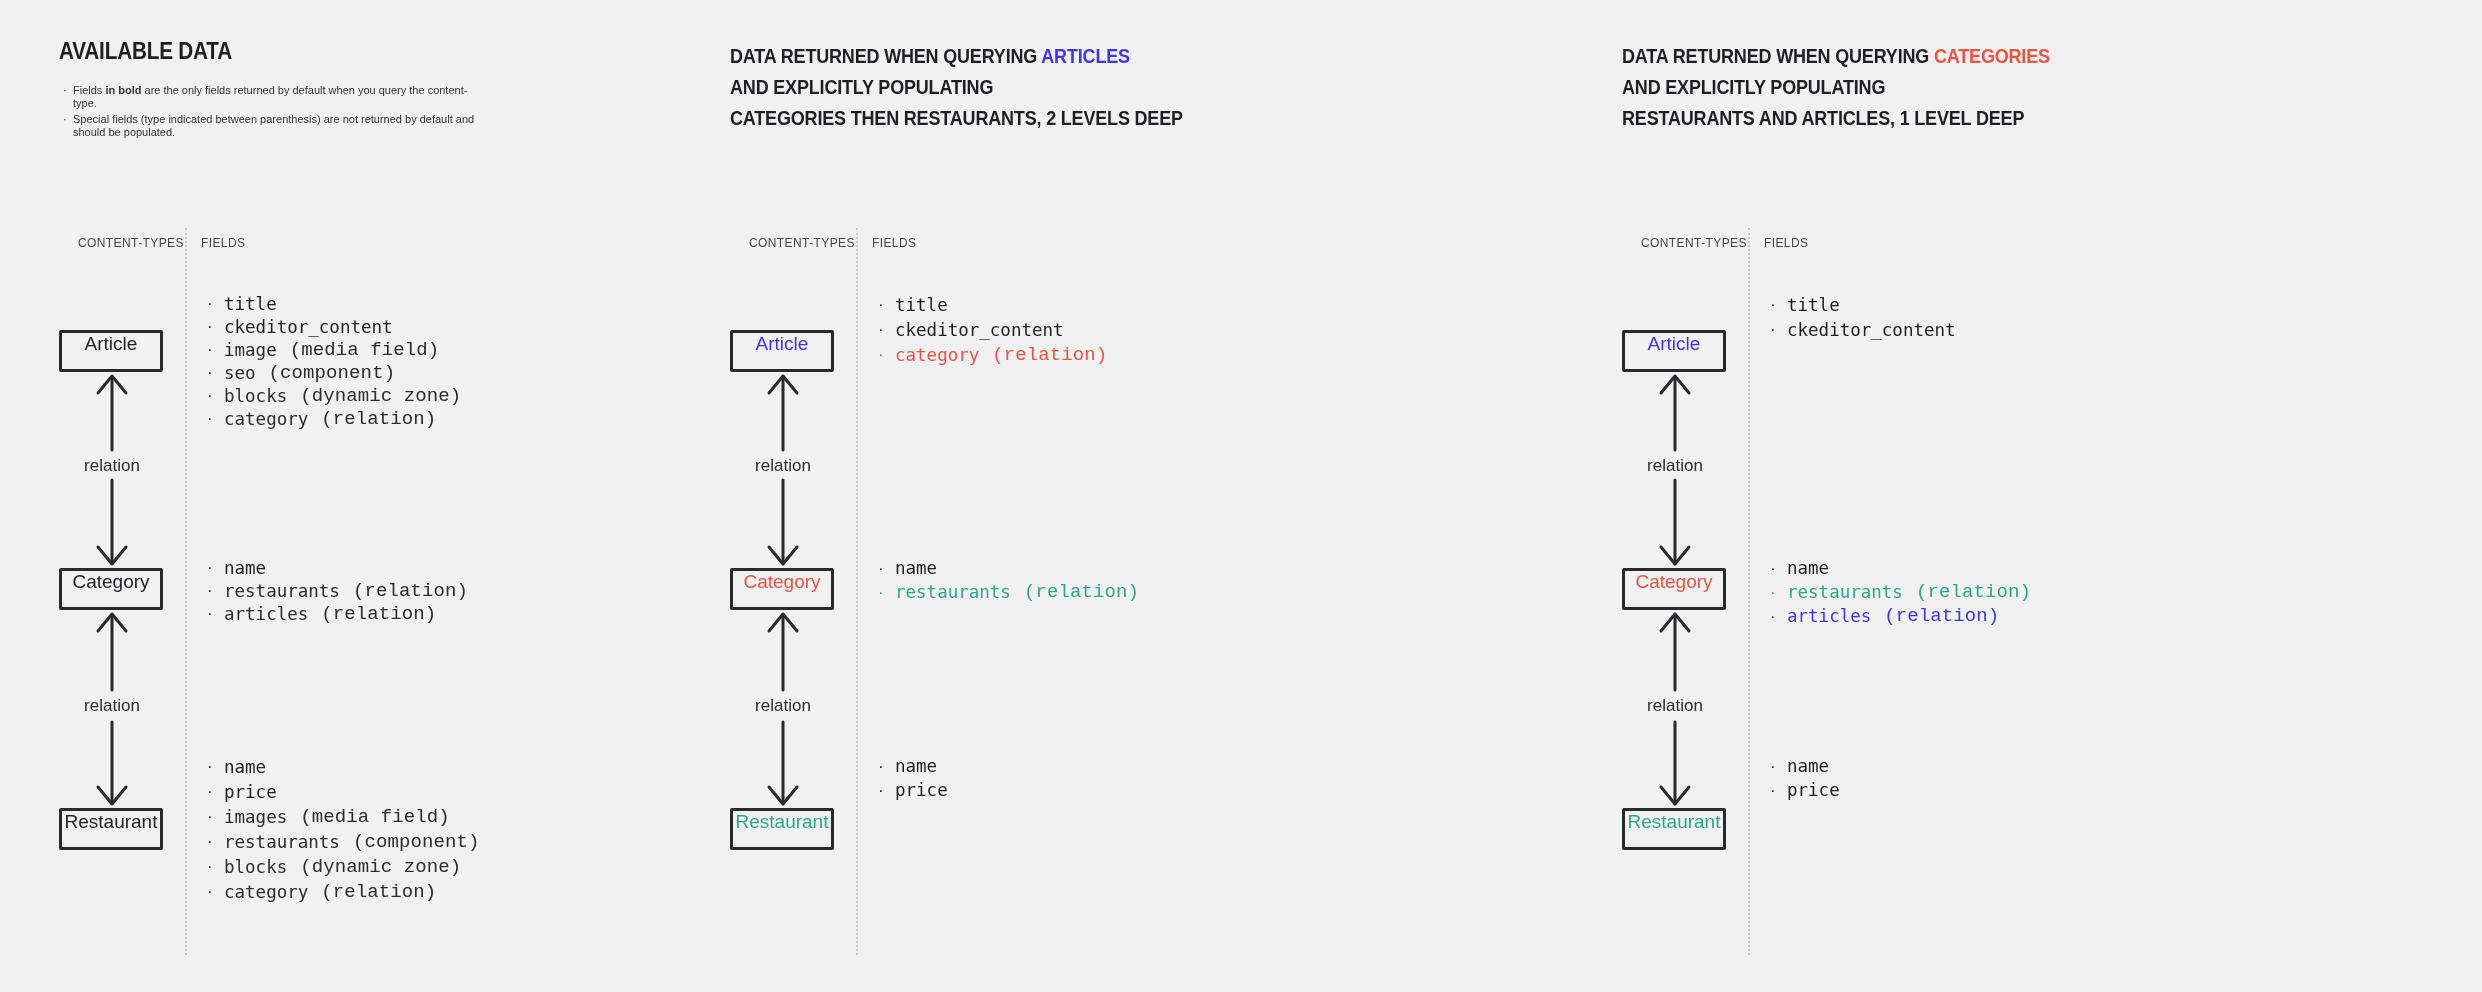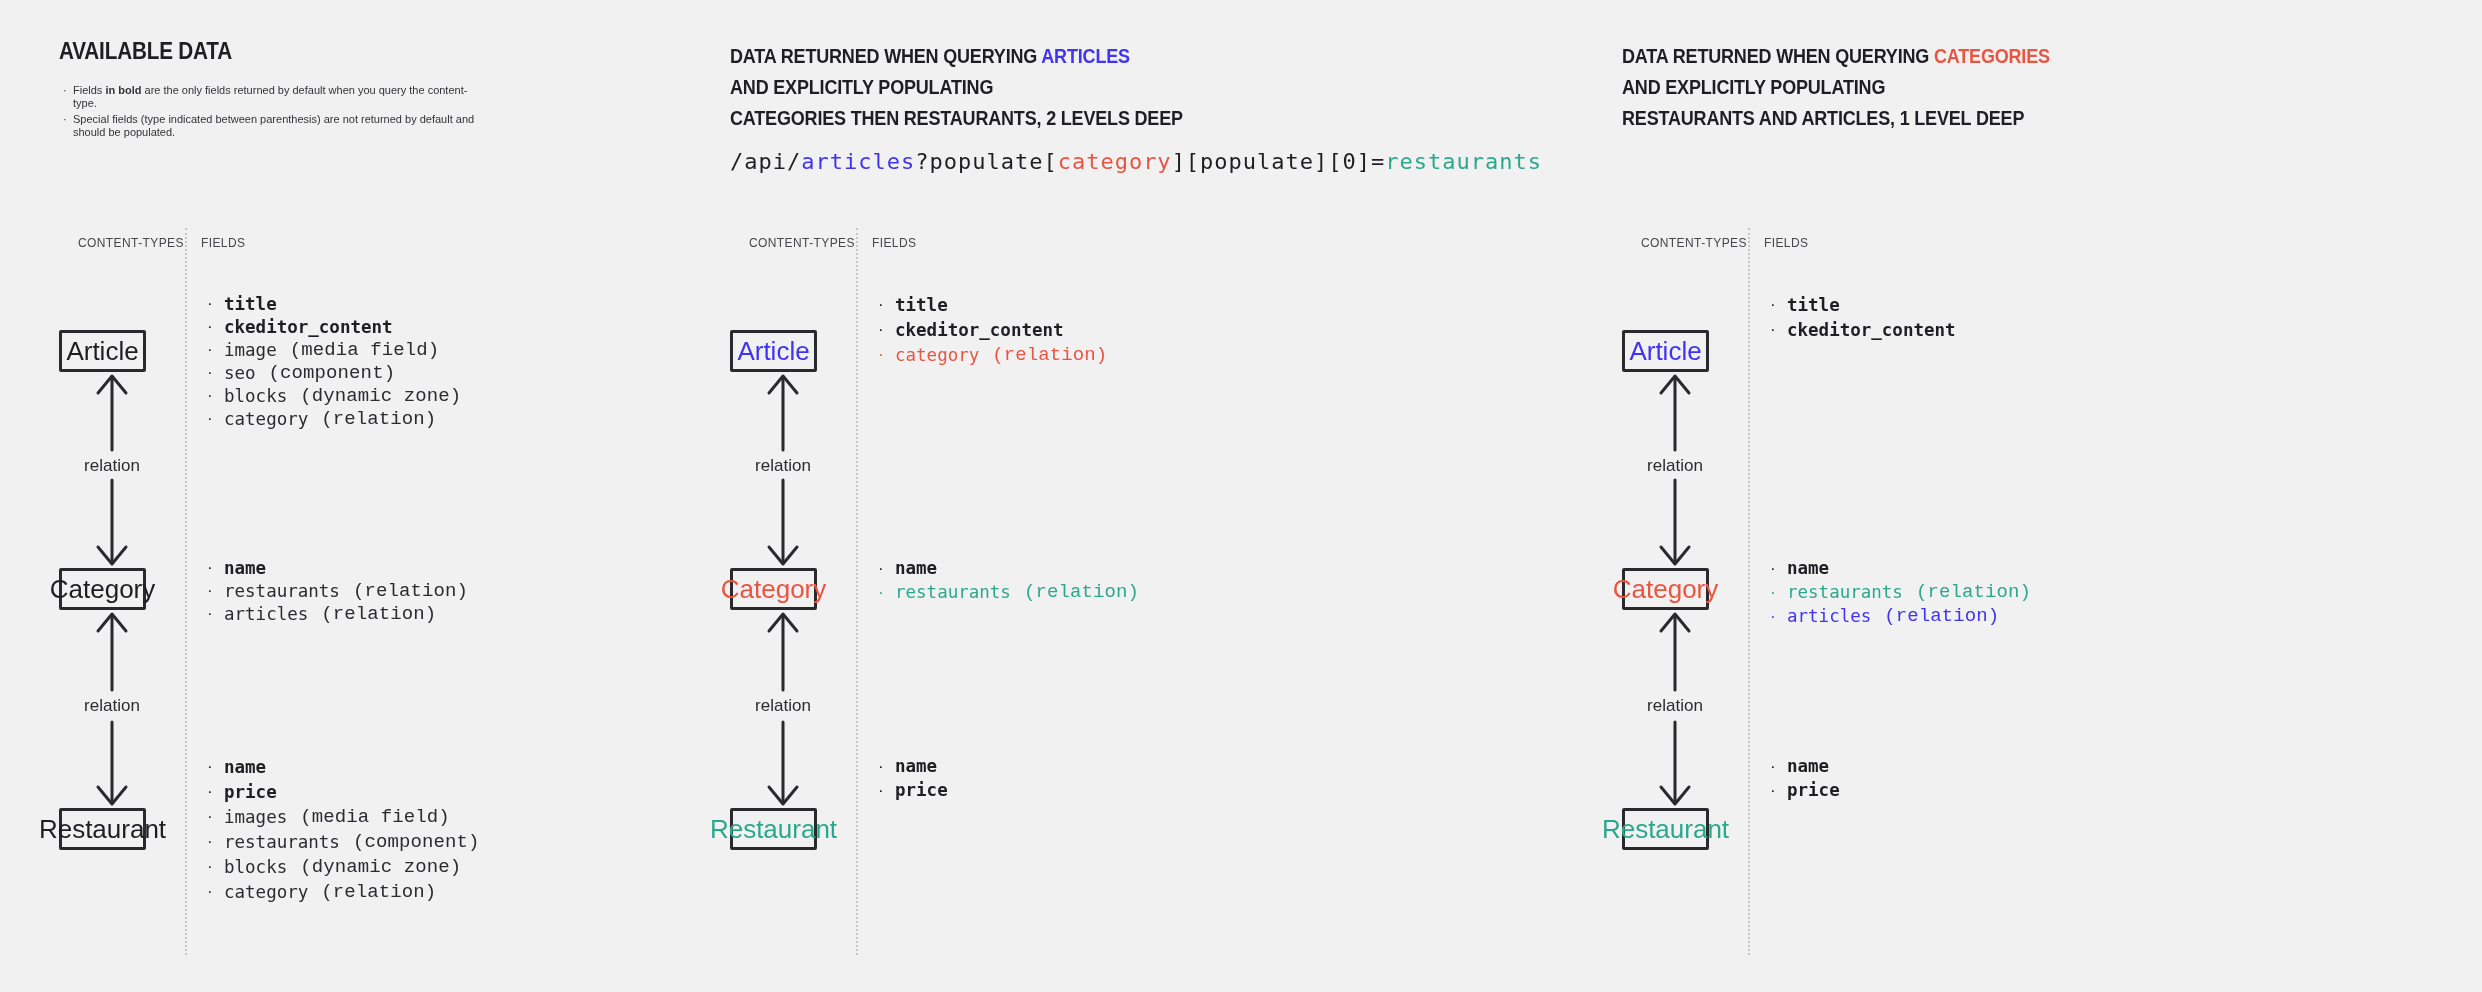--- a/index.html
+++ b/index.html
@@ -27,41 +27,41 @@
   
   .api{position:absolute; left:0; top:149px; font-family:"DejaVu Sans Mono", monospace;
        font-size:22px; letter-spacing:1px; white-space:nowrap;}
 
   
   .col-label{position:absolute; top:236px; font-size:12px; letter-spacing:0.4px; color:var(--muted);}
   .col-label.ct{left:0;margin-left:19px;} .col-label.fl{left:142px;}
   .vdivider{position:absolute; left:126px; top:228px; height:727px; width:0; border-left:2px dotted var(--divider);}
 
   
-  .ctbox{position:absolute; left:0; width:87px; height:42px; border:3px solid var(--line);
-         border-radius:2px; display:flex; align-items:center; justify-content:center;
-         font-size:26px; background:transparent;}
+  .ctbox{position:absolute; left:0; width:104px; height:42px; border:3px solid var(--line);
+         border-radius:2px; display:flex; align-items:flex-start; justify-content:center;
+         font-size:19px; background:transparent;}
   .ctbox.b-article{top:330px;} .ctbox.b-category{top:568px;} .ctbox.b-restaurant{top:808px;}
 
   
   .connector{position:absolute; left:31px; width:44px;}
   .connector svg{display:block;}
   .connector path, .connector line{stroke:var(--line); stroke-width:3; fill:none; stroke-linecap:round; stroke-linejoin:round;}
   .conn-a{top:372px; height:196px;} .conn-b{top:610px; height:198px;}
   .rel-label{position:absolute; left:53px; transform:translateX(-50%); font-size:17px; color:#2c2c30; white-space:nowrap;}
   .rel-a{top:456px;} .rel-b{top:696px;}
 
   
   .fgroup{position:absolute; left:148px; color:#2c2c30;}
   .fgroup.g-article{top:292px;} .fgroup.g-category{top:556px;} .fgroup.g-restaurant{top:754px;}
   .rows23 .frow{height:23px;} .rows24 .frow{height:24px;} .rows25 .frow{height:25px;}
   .frow{display:flex; align-items:center; white-space:nowrap;}
   .fdot{width:17px; flex:0 0 17px; font-size:17px; line-height:1;}
   .fname{font-family:"DejaVu Sans Mono", monospace; font-size:17.5px;}
-  .frow.fbold .fname{font-weight:700; color:var(--ink);text-align:center;}
+  .frow.fbold .fname{font-weight:400; color:var(--ink);text-align:center;}
   .frow.fbold{color:var(--ink);}
   .fann{font-size:19px; margin-left:13px; letter-spacing:0.1px;font-family:Liberation Mono, monospace;}
 </style>
 </head>
 <body>
 
 <div class="canvas">
 
   <div class="panel" style="left:59px">
     <h1 class="ptitle single">AVAILABLE DATA</h1>
@@ -187,21 +187,20 @@
         </div>
     </div>
   </div>
 
   <div class="panel" style="left:730px">
     <div class="ptitle multi">
       <div><span>DATA RETURNED WHEN QUERYING </span><span class="c-blue">ARTICLES</span></div>
       <div>AND EXPLICITLY POPULATING</div>
       <div>CATEGORIES THEN RESTAURANTS, 2 LEVELS DEEP</div>
     </div>
-    <div class="api"><span class="c-ink">/api/</span><span class="c-blue">articles</span><span class="c-ink">?populate[</span><span class="c-red">category</span><span class="c-ink">][populate][0]=</span><span class="c-teal">restaurants</span></div>
 
     <div class="col-label ct">CONTENT-TYPES</div>
     <div class="col-label fl">FIELDS</div>
     <div class="vdivider"></div>
 
     <div class="ctbox b-article c-blue">
         <span>Article</span>
       </div>
     <div class="ctbox b-category c-red">
         <span>Category</span>

